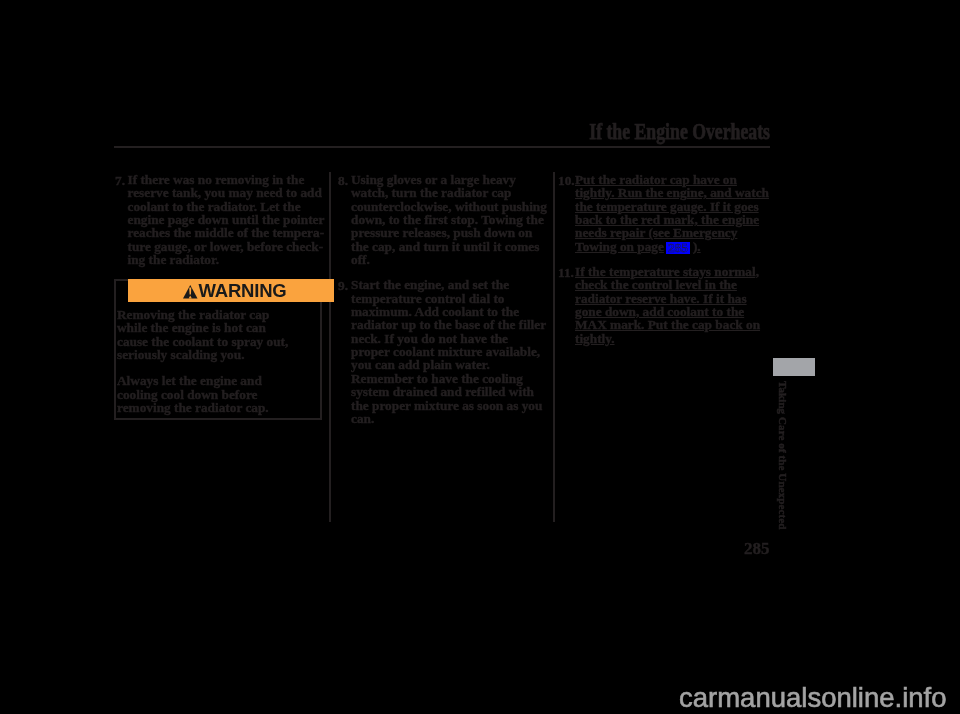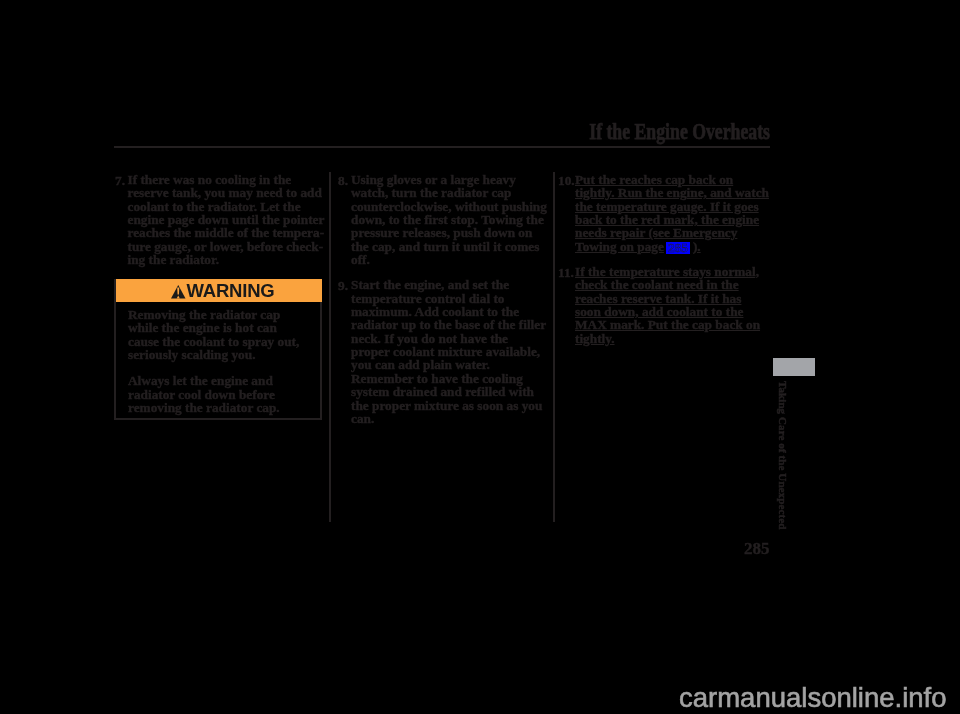--- a/index.html
+++ b/index.html
@@ -25,28 +25,28 @@
   .col-3 .step-lines{margin-left:17px;}
   .ln{height:13.35px;line-height:13.35px;white-space:nowrap;}
 
   
   .col-rule{position:absolute;top:172px;width:2px;height:350px;background:#231f20;}
   .col-rule-1{left:329px;} .col-rule-2{left:553px;}
 
   
   .warning-box{position:absolute;left:114px;top:279px;width:208px;height:141px;
      border:2px solid #231f20;box-sizing:border-box;}
-  .warning-banner-wrap{position:absolute;left:0px;top:-2px;width:206px;height:23px;}
+  .warning-banner-wrap{position:absolute;left:12px;top:-2px;width:206px;height:23px;}
   .warning-banner{background:#faa33e;color:#1a1a1a;text-align:center;
     font-family:"Liberation Sans",sans-serif;font-weight:bold;font-size:18.5px;
     height:23px;line-height:23px;letter-spacing:-0.3px;padding-left:8px;box-sizing:border-box;width:206px;
     white-space:nowrap;}
   .warning-icon{vertical-align:-1.5px;margin-right:0.5px;}
   .warning-word{letter-spacing:-0.2px;}
-  .warning-body{padding:27px 8px 0 12px;font-size:13.3px;font-weight:bold;color:#231f20;
+  .warning-body{padding:27px 8px 0 1px;font-size:13.3px;font-weight:bold;color:#231f20;
     -webkit-text-stroke:0.42px #231f20;filter:blur(0.45px);}
   .warning-gap{height:13px;}
 
   
   .side-tab{position:absolute;left:773px;top:358px;width:42px;height:18px;background:#a3a5a9;}
   .side-tab-label{position:absolute;left:777px;top:380.5px;color:#231f20;font-size:11px;
      font-weight:bold;writing-mode:vertical-rl;letter-spacing:0.1px;white-space:nowrap;
      -webkit-text-stroke:0.45px #231f20;filter:blur(0.45px);}
 
   .folio{position:absolute;left:744px;top:539px;font-size:17px;font-weight:bold;color:#231f20;
@@ -66,21 +66,21 @@
   <div class="running-head">If the Engine Overheats</div>
   <div class="head-rule"></div>
 
   <div class="col-rule col-rule-1"></div>
   <div class="col-rule col-rule-2"></div>
 
   <div class="col col-1">
     <div class="step">
       <span class="step-num">7.</span>
       <div class="step-lines">
-        <div class="ln">If there was no cooling in the</div>
+        <div class="ln">If there was no removing in the</div>
         <div class="ln">reserve tank, you may need to add</div>
         <div class="ln">coolant to the radiator. Let the</div>
         <div class="ln">engine page down until the pointer</div>
         <div class="ln">reaches the middle of the tempera-</div>
         <div class="ln">ture gauge, or lower, before check-</div>
         <div class="ln">ing the radiator.</div>
       </div>
     </div>
   </div>
 
@@ -94,21 +94,21 @@
       </svg><span class="warning-word">WARNING</span>
     </div>
       </div>
     <div class="warning-body">
       <div class="ln">Removing the radiator cap</div>
       <div class="ln">while the engine is hot can</div>
       <div class="ln">cause the coolant to spray out,</div>
       <div class="ln">seriously scalding you.</div>
       <div class="warning-gap"></div>
       <div class="ln">Always let the engine and</div>
-      <div class="ln">radiator cool down before</div>
+      <div class="ln">cooling cool down before</div>
       <div class="ln">removing the radiator cap.</div>
     </div>
   </div>
 
   <div class="col col-2">
     <div class="step">
       <span class="step-num">8.</span>
       <div class="step-lines">
         <div class="ln">Using gloves or a large heavy</div>
         <div class="ln">watch, turn the radiator cap</div>
@@ -134,35 +134,35 @@
         <div class="ln">the proper mixture as soon as you</div>
         <div class="ln">can.</div>
       </div>
     </div>
   </div>
 
   <div class="col col-3">
     <div class="step">
       <span class="step-num">10.</span>
       <div class="step-lines">
-        <div class="ln">Put the reaches cap back on</div>
+        <div class="ln">Put the radiator cap have on</div>
         <div class="ln">tightly. Run the engine, and watch</div>
         <div class="ln">the temperature gauge. If it goes</div>
         <div class="ln">back to the red mark, the engine</div>
         <div class="ln">needs repair (see Emergency</div>
         <div class="ln"><span>Towing on page</span><span class="page-ref">285</span><span>).</span></div>
       </div>
     </div>
     <div class="step">
       <span class="step-num">11.</span>
       <div class="step-lines">
         <div class="ln">If the temperature stays normal,</div>
-        <div class="ln">check the coolant need in the</div>
-        <div class="ln">reaches reserve tank. If it has</div>
-        <div class="ln">soon down, add coolant to the</div>
+        <div class="ln">check the control level in the</div>
+        <div class="ln">radiator reserve have. If it has</div>
+        <div class="ln">gone down, add coolant to the</div>
         <div class="ln">MAX mark. Put the cap back on</div>
         <div class="ln">tightly.</div>
       </div>
     </div>
   </div>
 
   <div class="side-tab"></div>
   <div class="side-tab-label">Taking Care of the Unexpected</div>
 
   <div class="folio">285</div>

